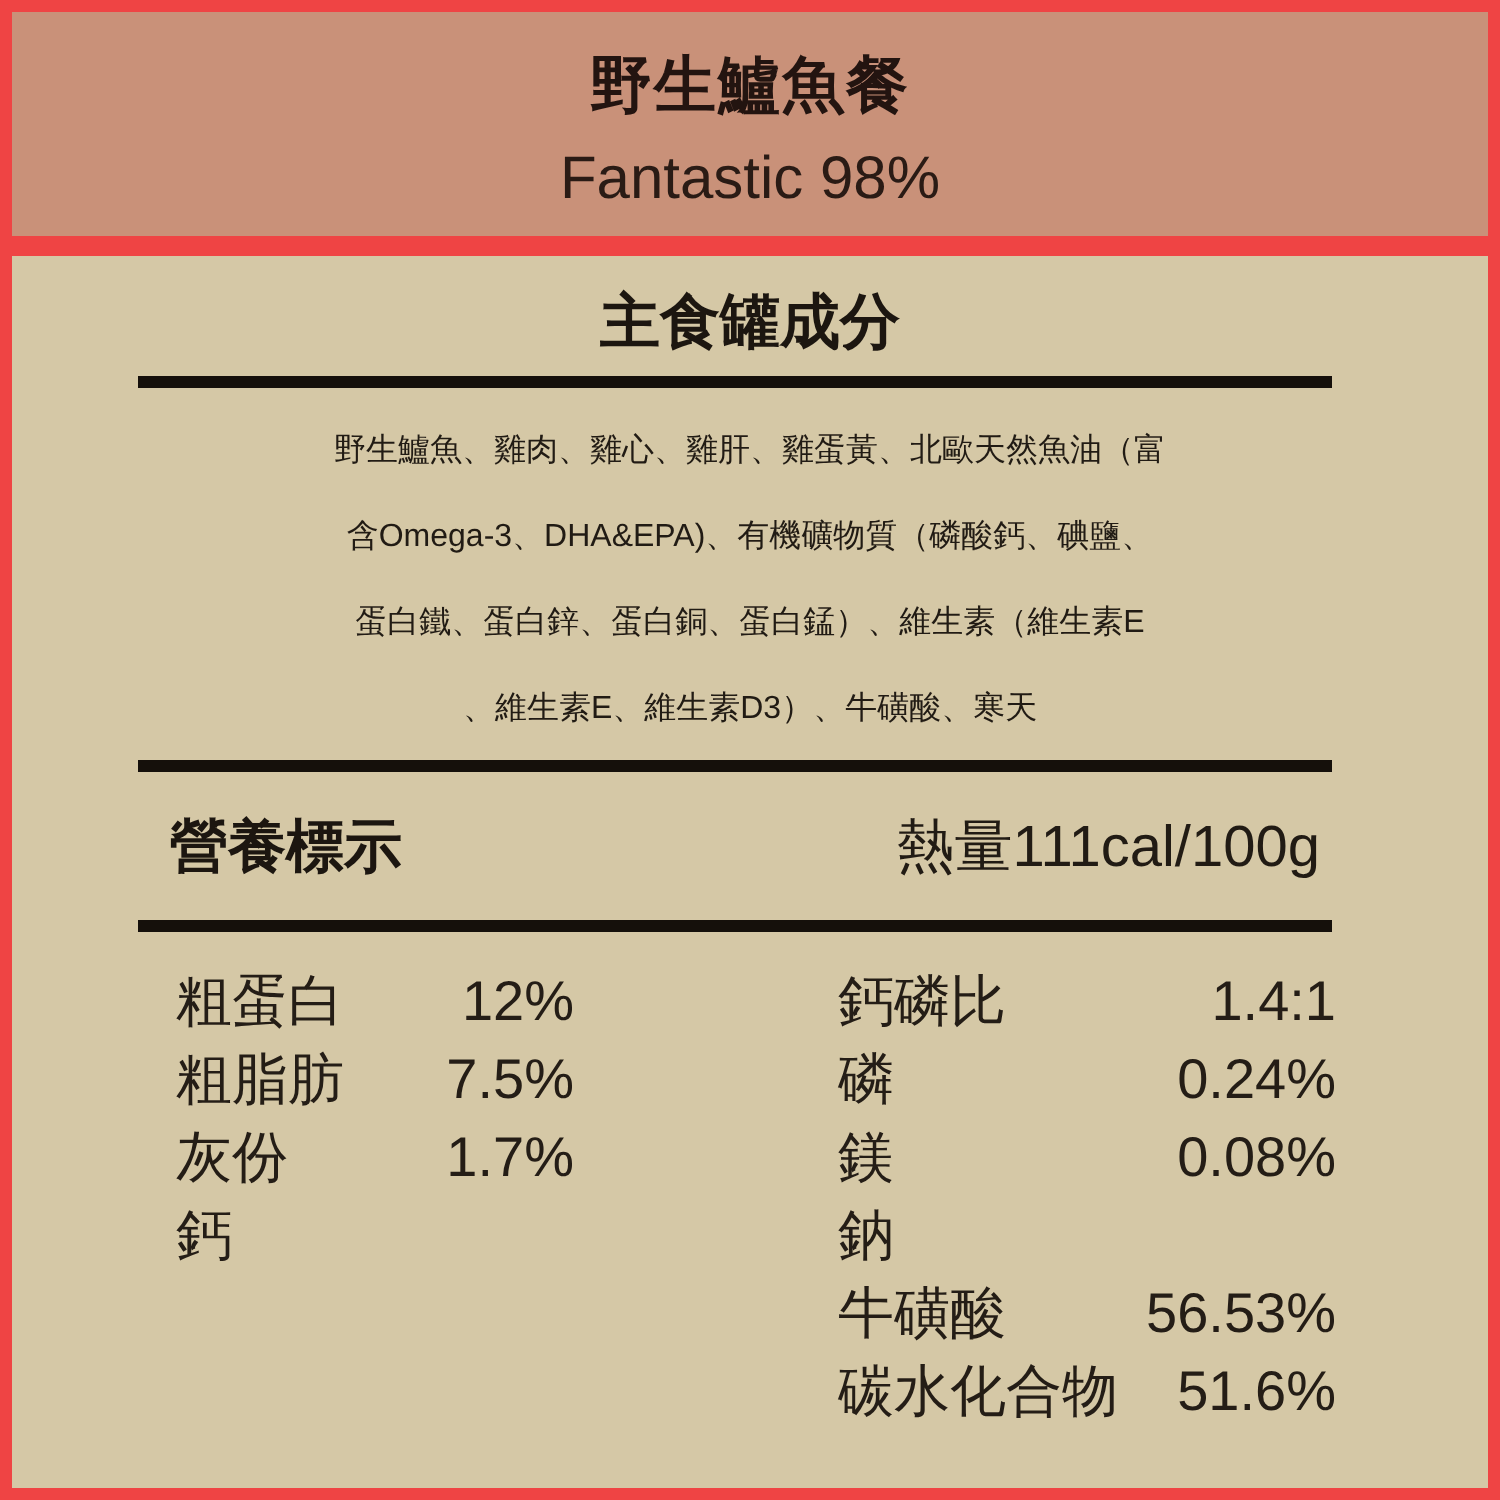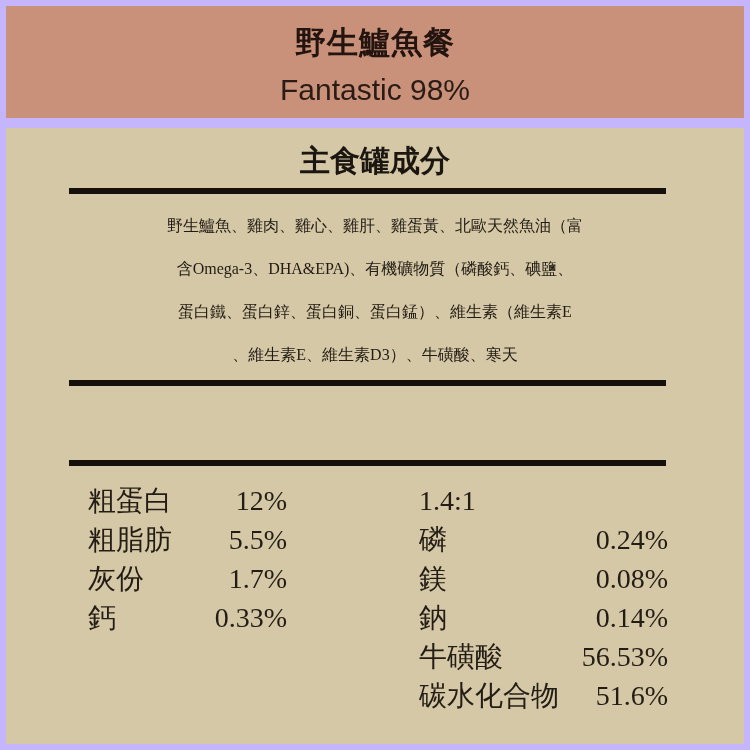--- a/index.html
+++ b/index.html
@@ -4,21 +4,21 @@
 <style>
   * { margin: 0; padding: 0; box-sizing: border-box; }
   html, body { width: 750px; height: 750px; }
   body {
     background: #0b0906;
     font-family: "Liberation Sans", "DejaVu Sans", sans-serif;
     position: relative;
     overflow: hidden;
     color: #1e1812;
   }
-  .poster { position: absolute; inset: 0; background: #c4b5fd; }
+  .poster { position: absolute; inset: 0; background: #ef4444; }
 
   
   .header-panel {
     position: absolute;
     left: 6px; top: 6px;
     width: 738px; height: 112px;
     background: #c99179;
     display: flex; flex-direction: column;
     align-items: center; justify-content: center;
     gap: 9px;
@@ -33,21 +33,20 @@
     font-size: 30px; font-weight: 400;
     color: #2a1b15;
   }
 
   
   .body-panel {
     position: absolute;
     left: 6px; top: 128px;
     width: 738px; height: 616px;
     background: #d5c8a6;
-    font-family: Liberation Serif, serif;
   }
   .section-title {
     position: absolute; top: 13px; left: 0; right: 0;
     text-align: center;
     font-size: 30px; font-weight: 700;
     color: #1c1610;
   }
   .rule {
     position: absolute;
     left: 63px; width: 597px; height: 6px;
@@ -110,57 +109,60 @@
 
     <div class="ingredients">
       <div class="ing-line">野生鱸魚、雞肉、雞心、雞肝、雞蛋黃、北歐天然魚油（富</div>
       <div class="ing-line">含Omega-3、DHA&amp;EPA)、有機礦物質（磷酸鈣、碘鹽、</div>
       <div class="ing-line">蛋白鐵、蛋白鋅、蛋白銅、蛋白錳）、維生素（維生素E</div>
       <div class="ing-line">、維生素E、維生素D3）、牛磺酸、寒天</div>
     </div>
 
     <div class="rule rule-2"></div>
 
+    <div class="nutri-header">
+      <div class="nutri-title">營養標示</div>
+      <div class="nutri-cal">熱量111cal/100g</div>
+    </div>
 
     <div class="rule rule-3"></div>
 
     <div class="table-col table-col-left">
       <div class="n-row">
         <span class="n-label">粗蛋白</span>
         <span class="n-value">12%</span>
       </div>
       <div class="n-row">
         <span class="n-label">粗脂肪</span>
-        <span class="n-value">5.5%</span>
+        <span class="n-value">7.5%</span>
       </div>
       <div class="n-row">
         <span class="n-label">灰份</span>
         <span class="n-value">1.7%</span>
       </div>
       <div class="n-row">
         <span class="n-label">鈣</span>
-        <span class="n-value">0.33%</span>
       </div>
     </div>
 
     <div class="table-col table-col-right">
       <div class="n-row">
+        <span class="n-label">鈣磷比</span>
         <span class="n-value">1.4:1</span>
       </div>
       <div class="n-row">
         <span class="n-label">磷</span>
         <span class="n-value">0.24%</span>
       </div>
       <div class="n-row">
         <span class="n-label">鎂</span>
         <span class="n-value">0.08%</span>
       </div>
       <div class="n-row">
         <span class="n-label">鈉</span>
-        <span class="n-value">0.14%</span>
       </div>
       <div class="n-row">
         <span class="n-label">牛磺酸</span>
         <span class="n-value">56.53%</span>
       </div>
       <div class="n-row">
         <span class="n-label">碳水化合物</span>
         <span class="n-value">51.6%</span>
       </div>
     </div>

